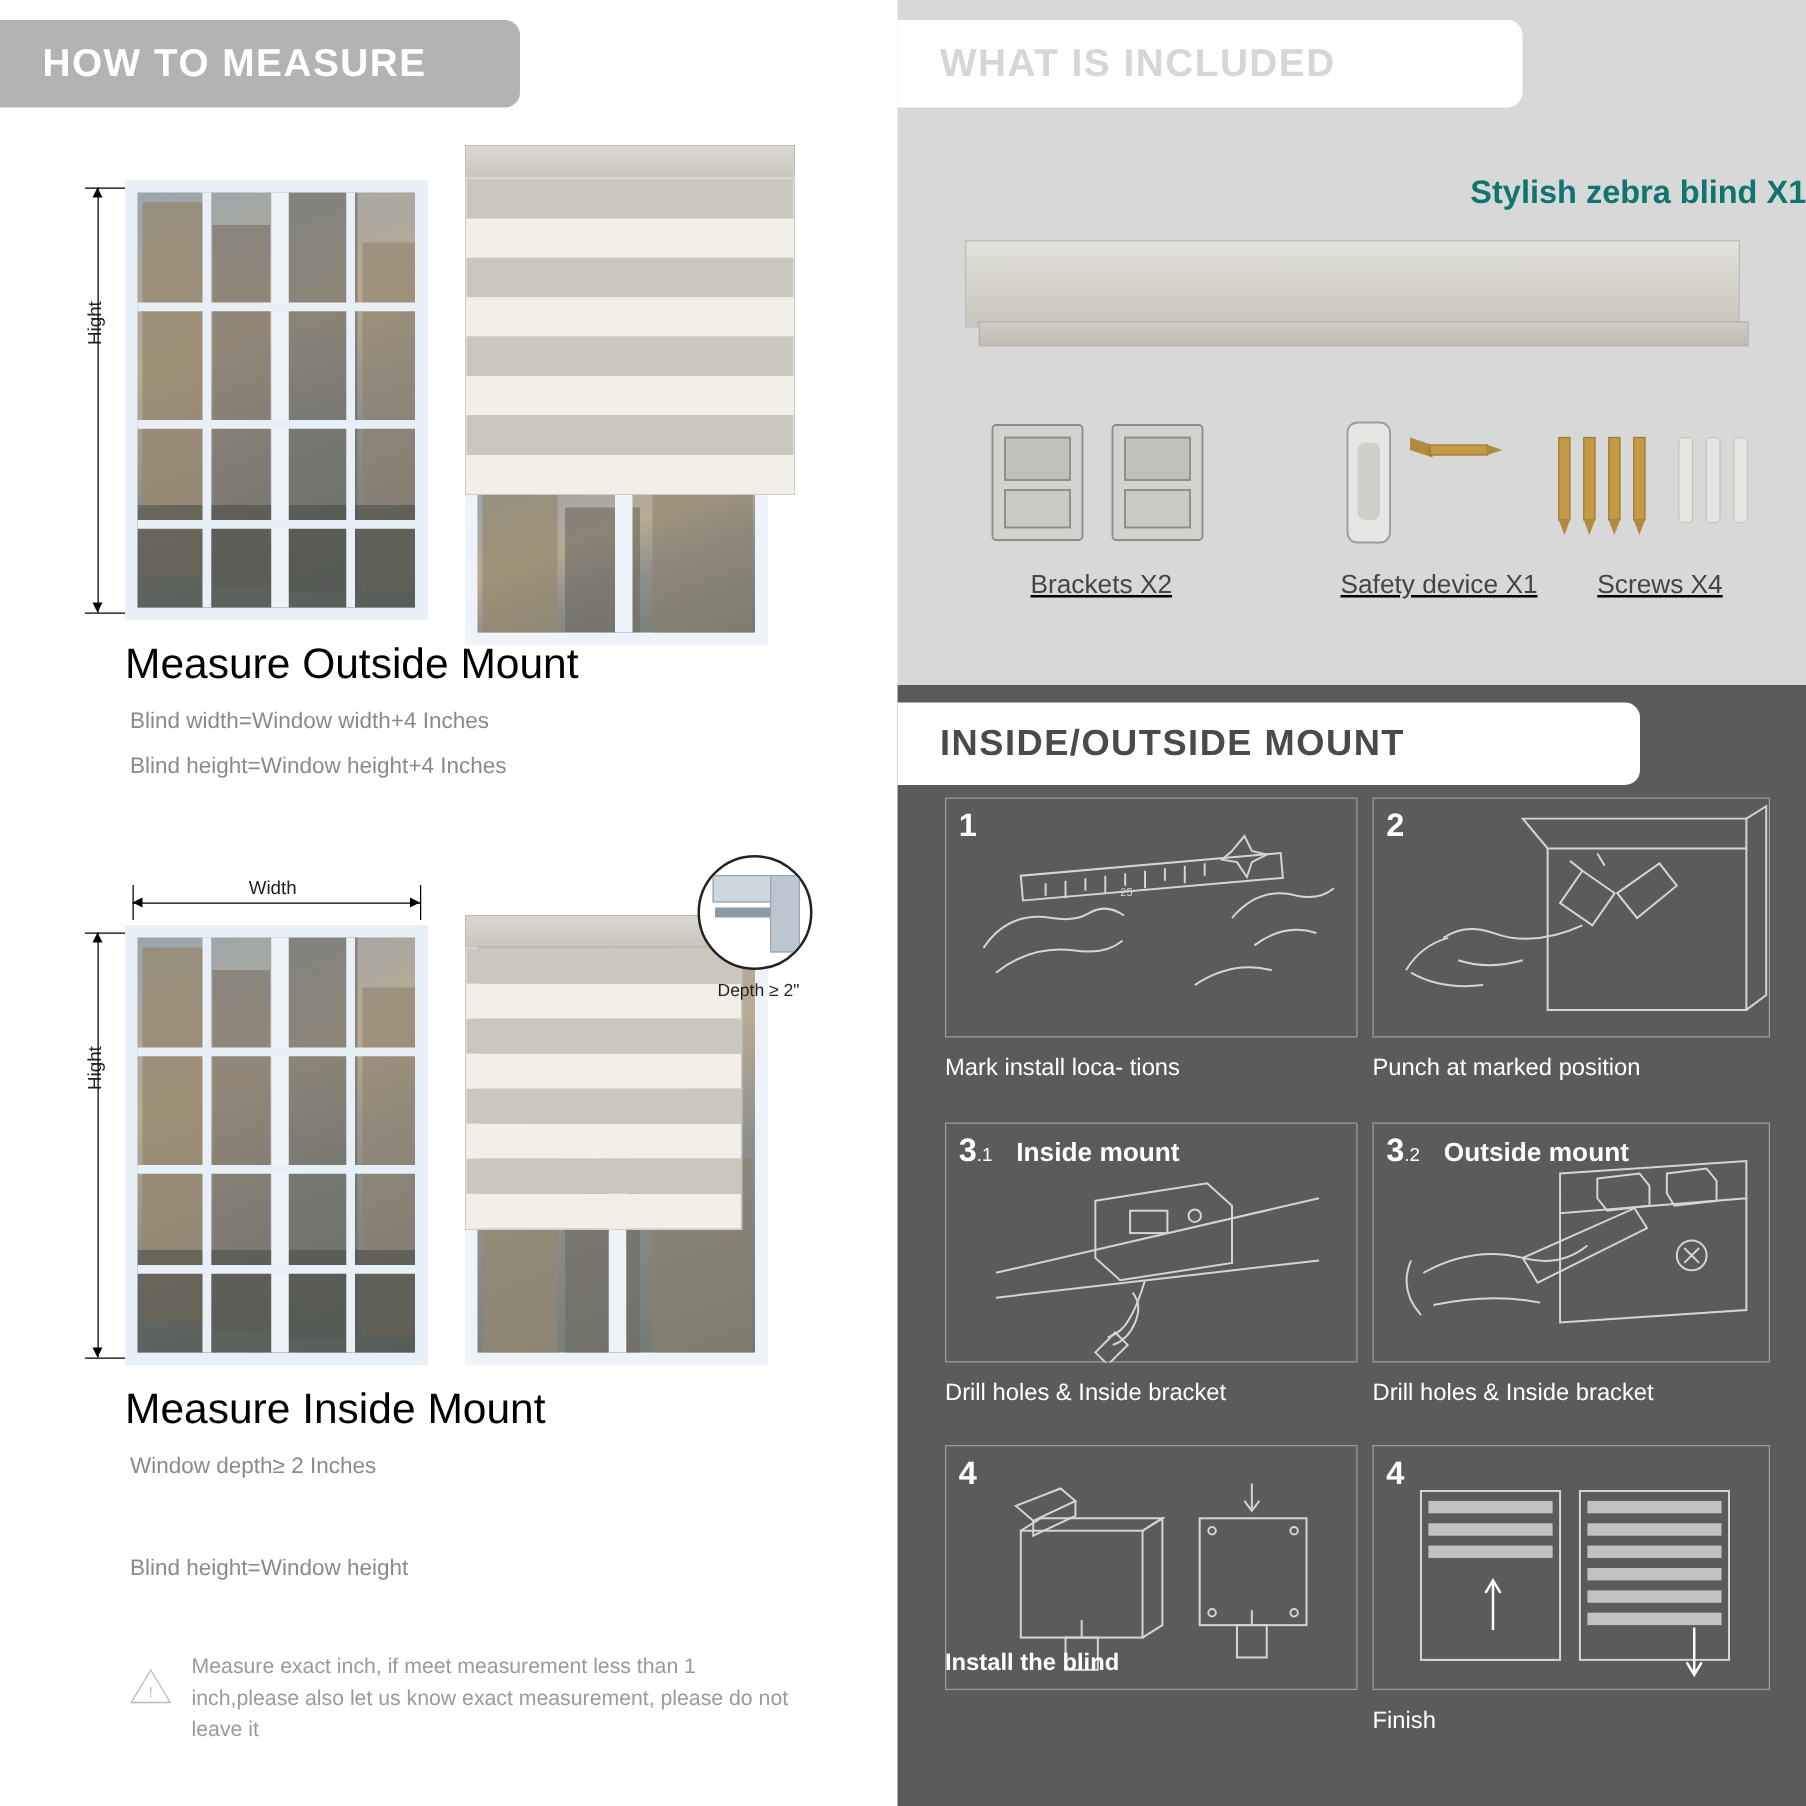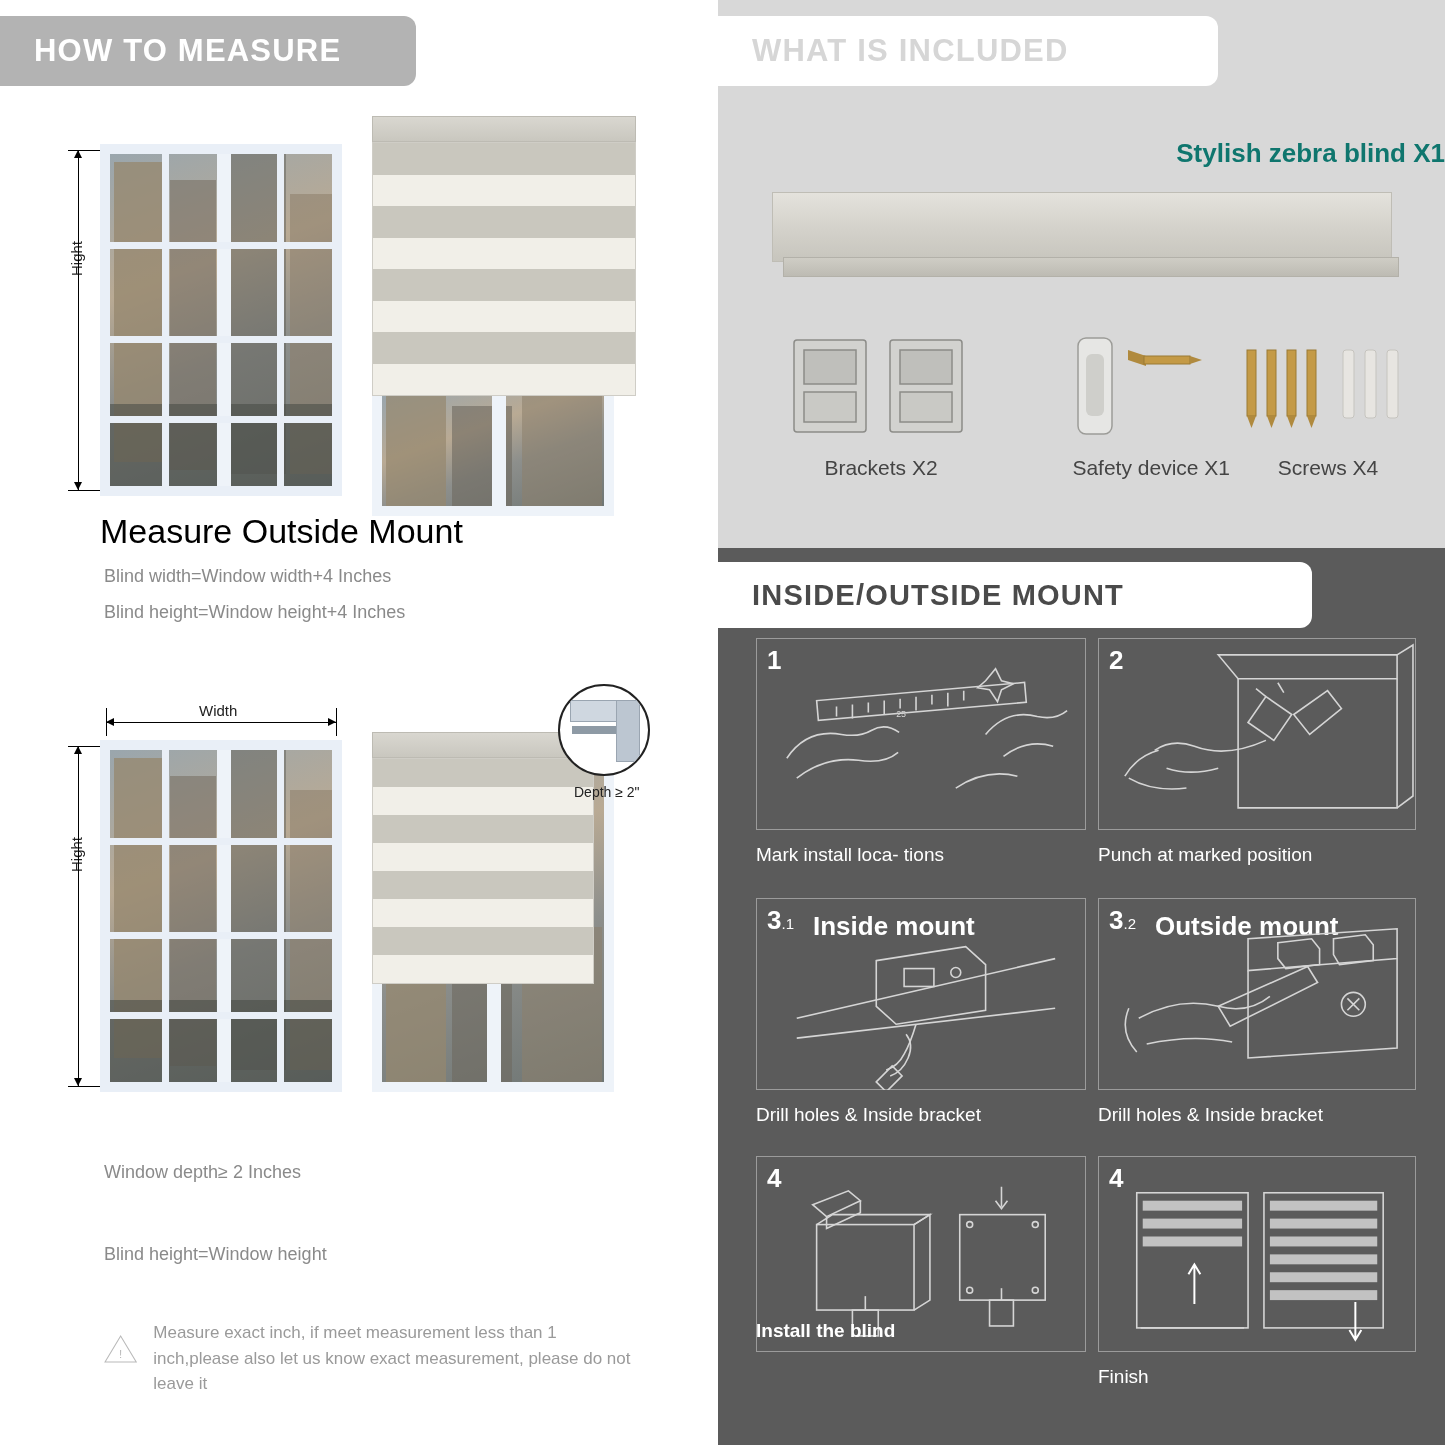--- a/index.html
+++ b/index.html
@@ -118,21 +118,21 @@
   .big-blind {
     position:absolute; left:54px; top:192px; width:620px; height:70px;
     background:linear-gradient(180deg,#e4e2dc 0%,#d3d1ca 55%,#c7c5bd 100%);
     border:1px solid #bfbdb5;
   }
   .big-blind:after {
     content:""; position:absolute; left:10px; right:-8px; bottom:-16px; height:18px;
     background:linear-gradient(180deg,#cfcdc5,#bdbbb3);
     border:1px solid #b3b1a9;
   }
-  .part { position:absolute; text-align:center; }
+  .part { position:absolute; text-align:center;text-decoration:underline; }
   .part-caption { font-size:21px; color:#444; }
 
   
   .right-bottom {
     position:absolute; left:718px; top:548px; width:727px; height:897px;
     background:#5b5b5b;
   }
   .tab-mount {
     left:718px; top:562px; height:66px; width:594px;
     background:#ffffff; color:#4a4a4a; font-size:29px;
@@ -141,21 +141,21 @@
   .step {
     position:absolute; border:1px solid #9b9b9b;
     background:#5b5b5b;
   }
   .step-num {
     position:absolute; left:10px; top:6px; color:#ffffff;
     font-size:26px; font-weight:bold;
   }
   .step-sub { font-size:15px; font-weight:normal; }
   .step-inline-label {
-    position:absolute; left:56px; top:12px; color:#ffffff; font-size:26px; font-weight:bold;
+    position:absolute; left:56px; top:12px; color:#ffffff; font-size:21px; font-weight:bold;
   }
   .step-caption {
     position:absolute; color:#ffffff; font-size:19px;
   }
   .sketch { position:absolute; inset:0; }
 
   .divider-v { position:absolute; left:712px; top:0; width:6px; height:1445px; background:#ffffff; }
 </style>
 </head>
 <body>
@@ -282,20 +282,21 @@
       </div>
 
       <div style="position:absolute;left:558px;top:-8px;width:92px;height:92px;border:2px solid #222;border-radius:50%;overflow:hidden;background:#ffffff;">
         <div style="position:absolute;left:10px;top:14px;width:70px;height:22px;background:#cfd7e0;border:1px solid #9aa5b1;"></div>
         <div style="position:absolute;left:56px;top:14px;width:24px;height:62px;background:#bcc6d1;border:1px solid #9aa5b1;"></div>
         <div style="position:absolute;left:12px;top:40px;width:44px;height:8px;background:#8e9aa5;"></div>
       </div>
       <div class="dim-label" style="left:574px;top:92px;font-size:14px;">Depth ≥ 2"</div>
     </div>
 
+    <div class="sec-title" style="left:100px;top:1108px;">Measure Inside Mount</div>
     <div class="sec-line" style="left:104px;top:1162px;">Window depth≥ 2 Inches</div>
     <div class="sec-line" style="left:104px;top:1244px;">Blind height=Window height</div>
 
     <div class="note-box" style="left:104px;top:1320px;width:540px;">
       <svg width="64" height="58" viewBox="0 0 64 58">
         <polygon points="32,4 62,54 2,54" fill="none" stroke="#b9b9b9" stroke-width="2"></polygon>
         <text x="32" y="46" text-anchor="middle" font-size="22" fill="#b9b9b9" font-family="Liberation Sans, sans-serif">!</text>
       </svg>
       <div class="note-text">Measure exact inch, if meet measurement less than 1 inch,please also let us know exact measurement, please do not leave it</div>
     </div>

